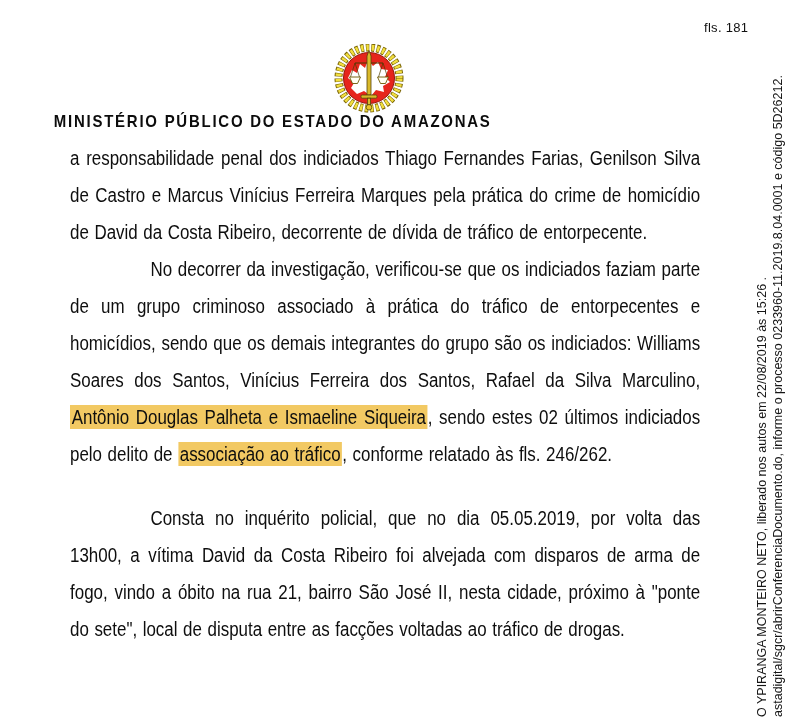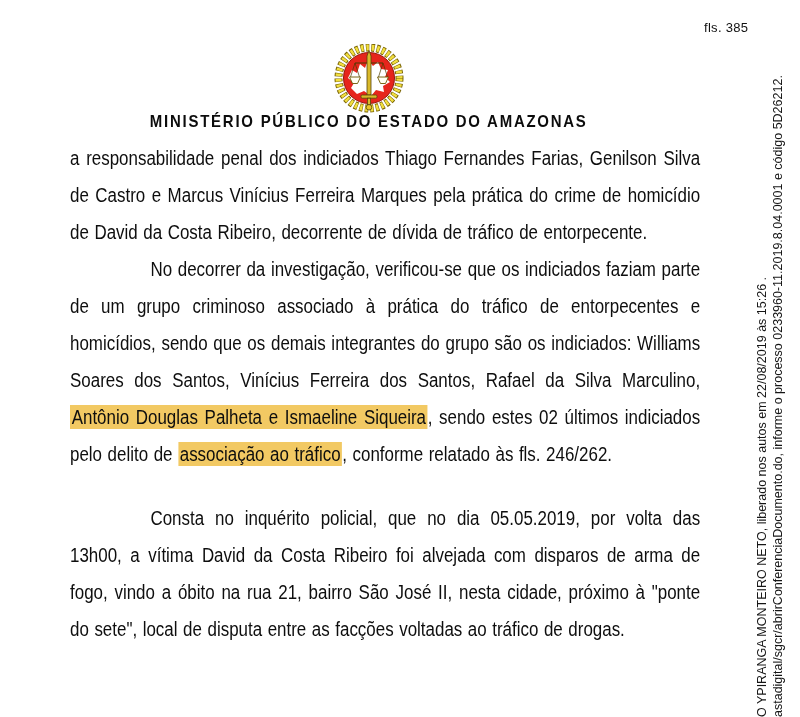--- a/index.html
+++ b/index.html
@@ -11,21 +11,21 @@
   }
   .page { position:absolute; inset:0; }
 
   .folio {
     position:absolute; top:20px; left:704px;
     font-size:13px; letter-spacing:0.3px; color:#111;
   }
 
   .emblem { position:absolute; left:334px; top:44px; width:70px; height:70px; }
 
-  .title-row { position:absolute; top:112px; left:46px; width:645px; text-align:center; }
+  .title-row { position:absolute; top:112px; left:24px; width:645px; }
   .title {
     display:inline-block; transform:scaleX(0.88);
     font-weight:700; font-size:17px; letter-spacing:2px;
     white-space:nowrap; color:#0c0c0c;
   }
 
   .doc {
     position:absolute; left:70px; top:140px; width:744px;
     transform:scaleX(0.847); transform-origin:0 0;
     font-size:20px; line-height:37px; text-align:justify;
@@ -42,21 +42,21 @@
     white-space:nowrap; font-size:12.5px; line-height:15px; color:#151515;
   }
   .v1 { left:755px; }
   .v2 { left:771px; }
 </style>
 </head>
 <body>
 
 <div class="page">
 
-  <div class="folio">fls. 385</div>
+  <div class="folio">fls. 181</div>
 
   <div class="emblem">
     <svg viewBox="0 0 70 70" width="70" height="70">
 
       <g>
         <circle cx="35" cy="34" r="30.5" fill="none" stroke="#7a6406" stroke-width="8" stroke-dasharray="3.4 2"></circle>
         <circle cx="35" cy="34" r="30.5" fill="none" stroke="#f2df3e" stroke-width="6" stroke-dasharray="2.4 3" stroke-dashoffset="-0.5"></circle>
       </g>
 
       <circle cx="35" cy="34" r="25.5" fill="#e6251c" stroke="#99150c" stroke-width="1"></circle>

